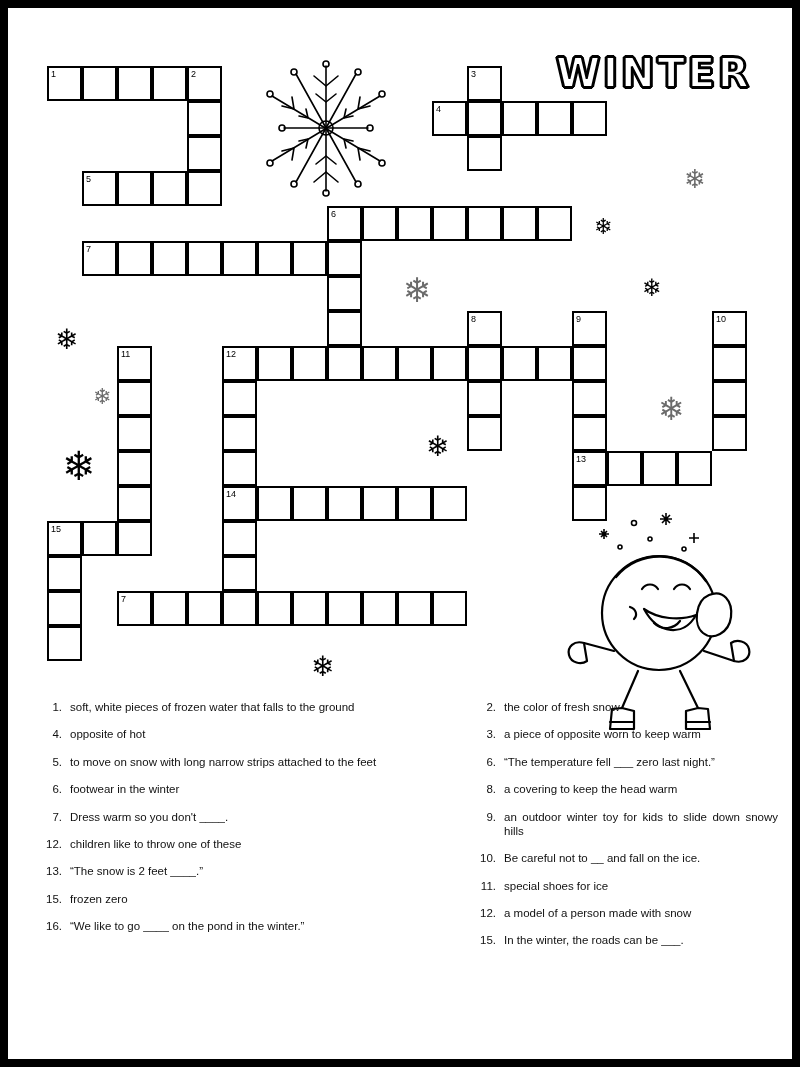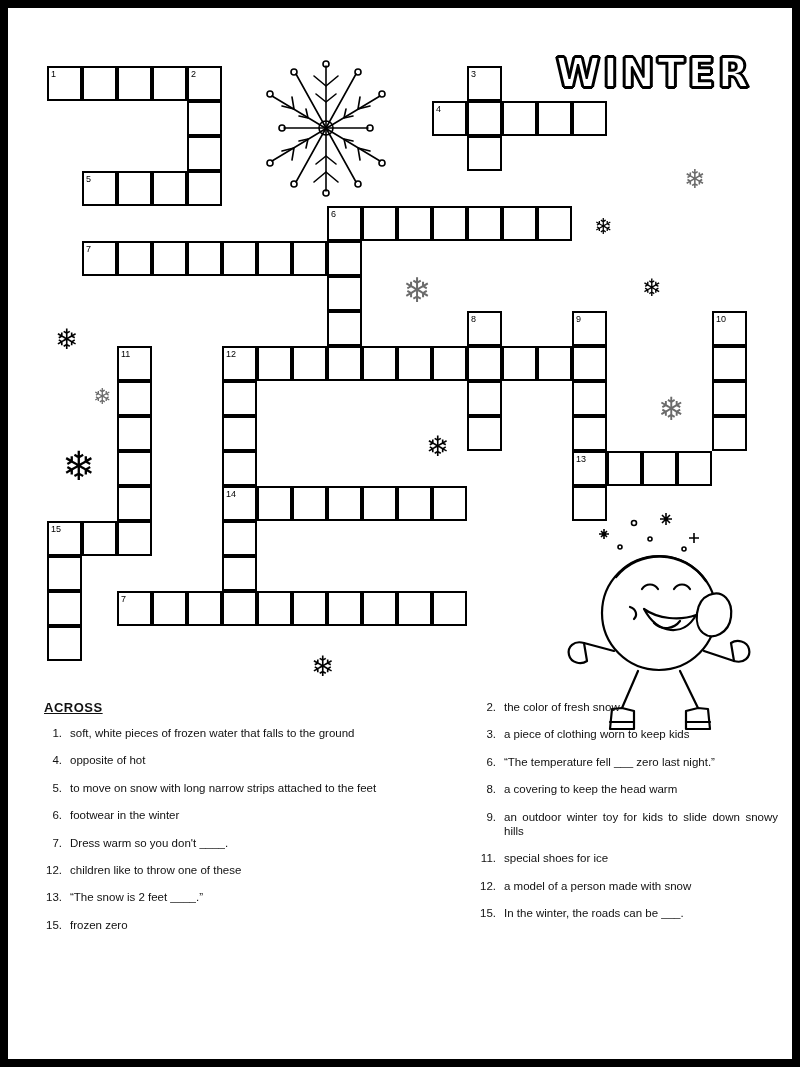--- a/index.html
+++ b/index.html
@@ -330,21 +330,20 @@
       <path d="M128 10 l0 12 M122 16 l12 0 M124 12 l8 8 M132 12 l-8 8"></path>
       <path d="M156 30 l0 10 M151 35 l10 0"></path>
       <circle cx="96" cy="20" r="2.5"></circle>
       <circle cx="146" cy="46" r="2"></circle>
       <circle cx="82" cy="44" r="2"></circle>
       <circle cx="112" cy="36" r="2"></circle>
     </g>
   </svg>
 
   <div class="clues across">
-    <div class="clue-head">ACROSS</div>
     <div id="across-rows">
         <div class="clue-row">
           <div class="clue-num">1.</div>
           <div class="clue-text">soft, white pieces of frozen water that falls to the ground</div>
         </div>
         <div class="clue-row">
           <div class="clue-num">4.</div>
           <div class="clue-text">opposite of hot</div>
         </div>
         <div class="clue-row">
@@ -364,46 +363,54 @@
           <div class="clue-text">children like to throw one of these</div>
         </div>
         <div class="clue-row">
           <div class="clue-num">13.</div>
           <div class="clue-text">“The snow is 2 feet ____.”</div>
         </div>
         <div class="clue-row">
           <div class="clue-num">15.</div>
           <div class="clue-text">frozen zero</div>
         </div>
+        <div class="clue-row">
+          <div class="clue-num">16.</div>
+          <div class="clue-text">“We like to go ____ on the pond in the winter.”</div>
+        </div>
       </div>
   </div>
 
   <div class="clues down">
     <div id="down-rows">
         <div class="clue-row">
           <div class="clue-num">2.</div>
           <div class="clue-text">the color of fresh snow</div>
         </div>
         <div class="clue-row">
           <div class="clue-num">3.</div>
-          <div class="clue-text">a piece of clothing worn to keep kids</div>
+          <div class="clue-text">a piece of opposite worn to keep warm</div>
         </div>
         <div class="clue-row">
           <div class="clue-num">6.</div>
           <div class="clue-text">“The temperature fell ___ zero last night.”</div>
         </div>
         <div class="clue-row">
           <div class="clue-num">8.</div>
           <div class="clue-text">a covering to keep the head warm</div>
         </div>
         <div class="clue-row">
           <div class="clue-num">9.</div>
           <div class="clue-text">an outdoor winter toy for kids to slide down snowy hills</div>
         </div>
         <div class="clue-row">
+          <div class="clue-num">10.</div>
+          <div class="clue-text">Be careful not to __ and fall on the ice.</div>
+        </div>
+        <div class="clue-row">
           <div class="clue-num">11.</div>
           <div class="clue-text">special shoes for ice</div>
         </div>
         <div class="clue-row">
           <div class="clue-num">12.</div>
           <div class="clue-text">a model of a person made with snow</div>
         </div>
         <div class="clue-row">
           <div class="clue-num">15.</div>
           <div class="clue-text">In the winter, the roads can be ___.</div>

